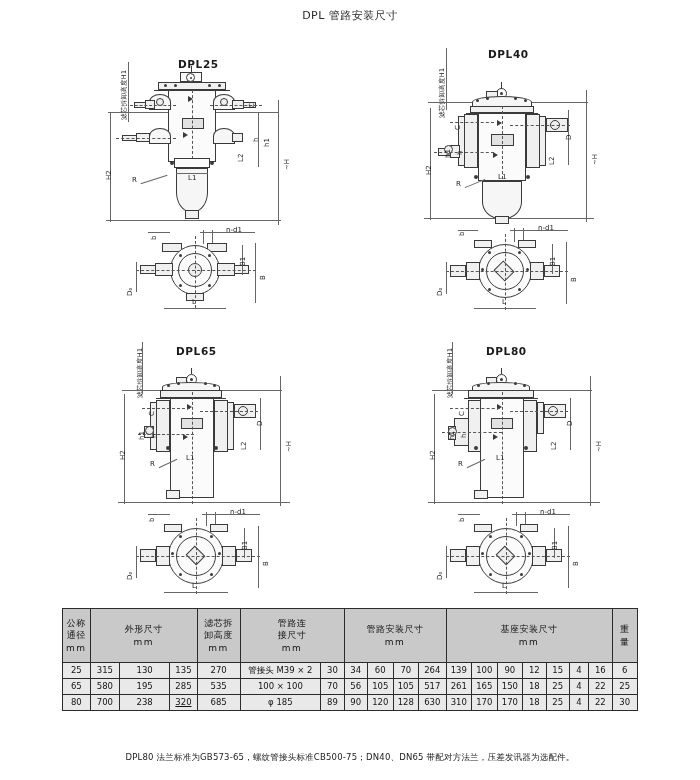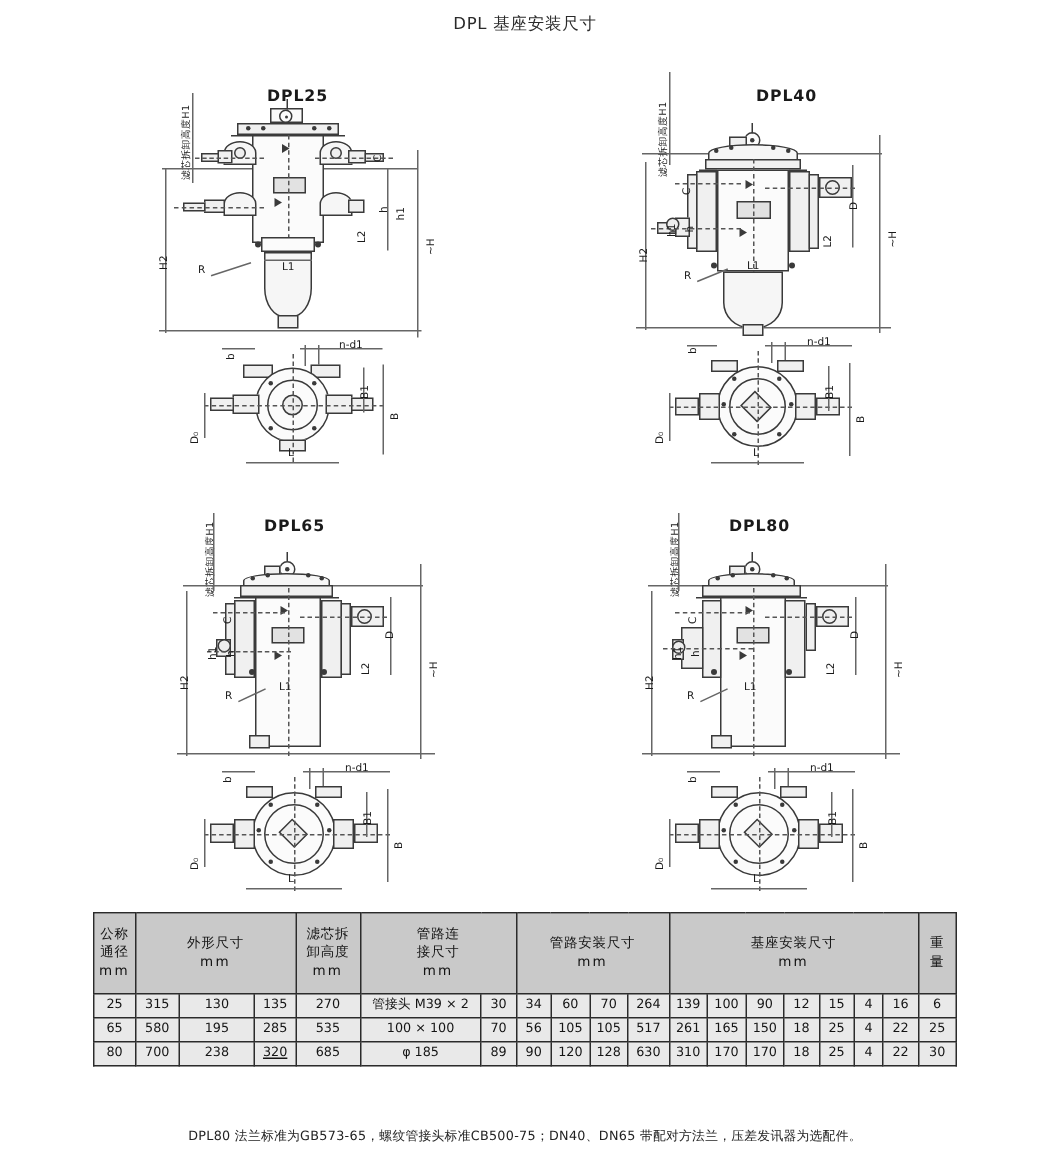--- a/index.html
+++ b/index.html
@@ -146,21 +146,21 @@
     left: 0; top: 752px; width: 700px;
     text-align: center;
     font-size: 8.5px;
     color: #222;
     letter-spacing: .2px;
   }
 </style>
 </head>
 <body>
 
-<div id="page-title">DPL 基座安装尺寸</div>
+<div id="page-title">DPL 管路安装尺寸</div>
 
 <div class="panel" style="left:100px;top:40px;width:220px;height:290px;">
   <div class="panel-label" style="left:78px;top:18px;">DPL25</div>
   <div class="vlabel" style="left:20px;top:80px;">滤芯拆卸高度H1</div>
 
   <div class="ln v thin" style="left:28px;top:22px;height:60px;"></div>
   <div class="ln h thin" style="left:8px;top:72px;width:170px;"></div>
   <div class="ln v thin" style="left:10px;top:72px;height:110px;"></div>
   <div class="ln h thin" style="left:6px;top:180px;width:175px;"></div>
   <div class="ln v thin" style="left:178px;top:60px;height:125px;"></div>
@@ -248,21 +248,21 @@
   <div class="ln v thin" style="left:155px;top:203px;height:60px;"></div>
   <div class="dim rot" style="left:139px;top:226px;">B1</div>
   <div class="dim rot" style="left:159px;top:240px;">B</div>
   <div class="dim rot" style="left:26px;top:256px;">D₀</div>
   <div class="ln v thin" style="left:36px;top:222px;height:30px;"></div>
   <div class="dim" style="left:92px;top:258px;">L</div>
   <div class="ln h thin" style="left:64px;top:268px;width:62px;"></div>
 </div>
 
 <div class="panel" style="left:410px;top:40px;width:220px;height:290px;">
-  <div class="panel-label" style="left:78px;top:18px;margin-left:16px;">DPL40</div>
+  <div class="panel-label" style="left:78px;top:8px;">DPL40</div>
   <div class="vlabel" style="left:28px;top:78px;">滤芯拆卸高度H1</div>
 
   <div class="ln v thin" style="left:36px;top:8px;height:62px;"></div>
   <div class="ln h thin" style="left:18px;top:62px;width:160px;"></div>
   <div class="ln v thin" style="left:20px;top:68px;height:112px;"></div>
   <div class="ln h thin" style="left:14px;top:178px;width:170px;"></div>
   <div class="ln v thin" style="left:176px;top:50px;height:132px;"></div>
   <div class="ln v thin" style="left:158px;top:70px;height:55px;"></div>
 
   <div class="circ" style="left:86px;top:48px;width:11px;height:11px;"></div>

